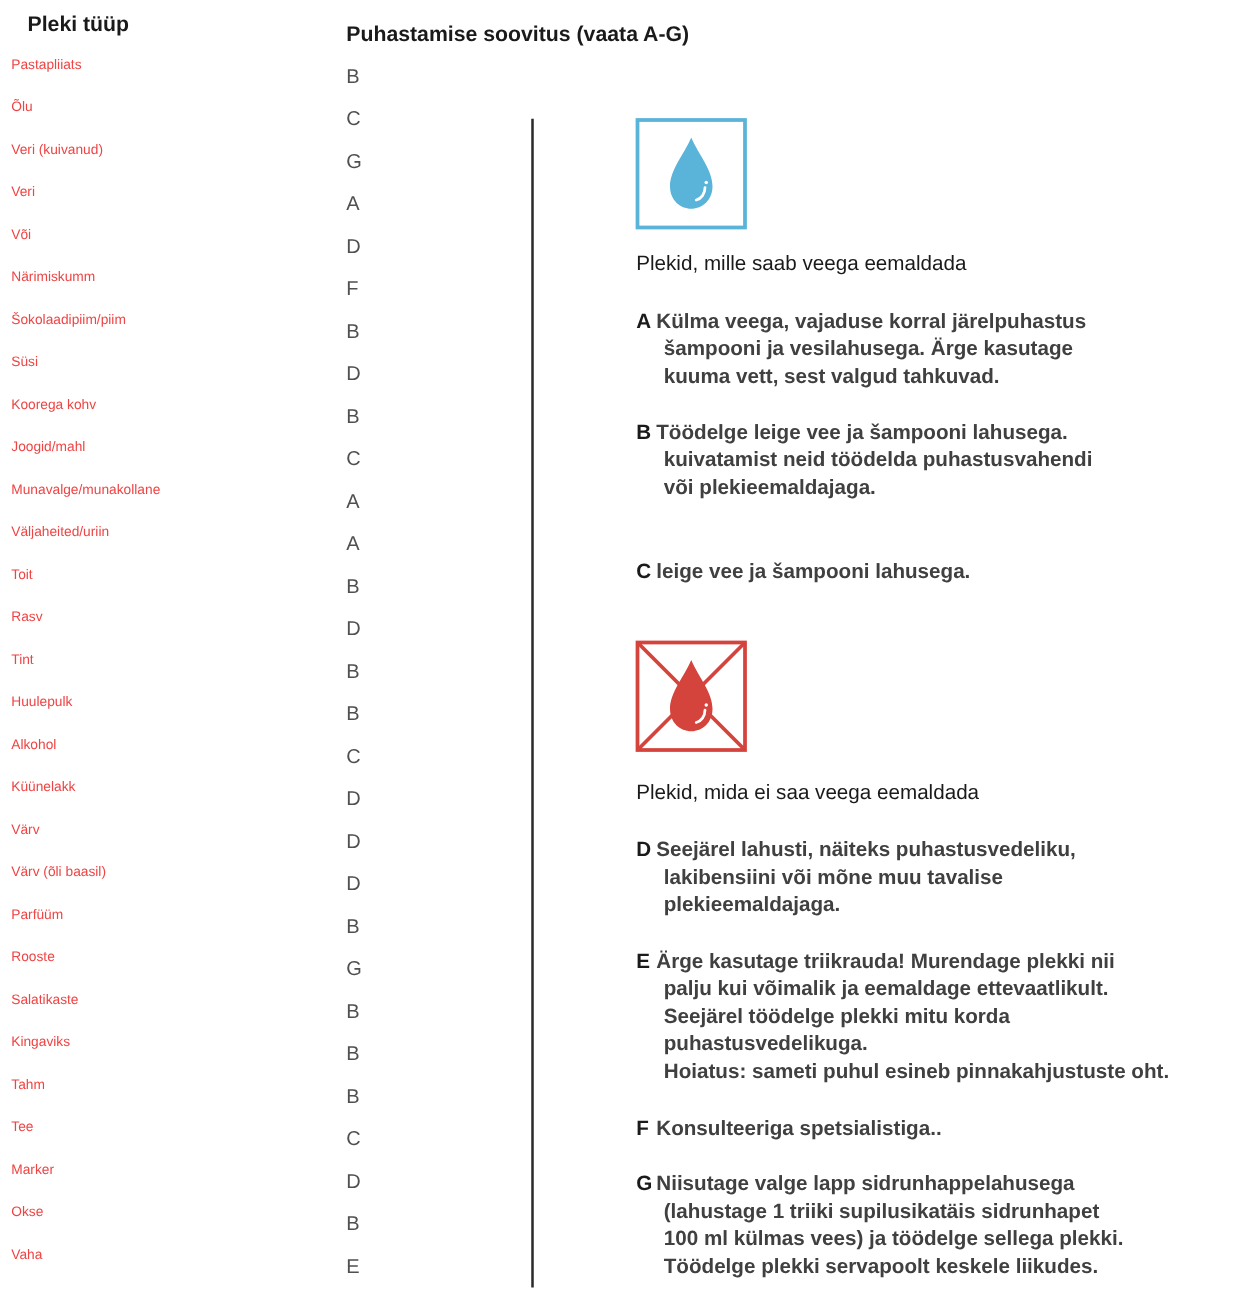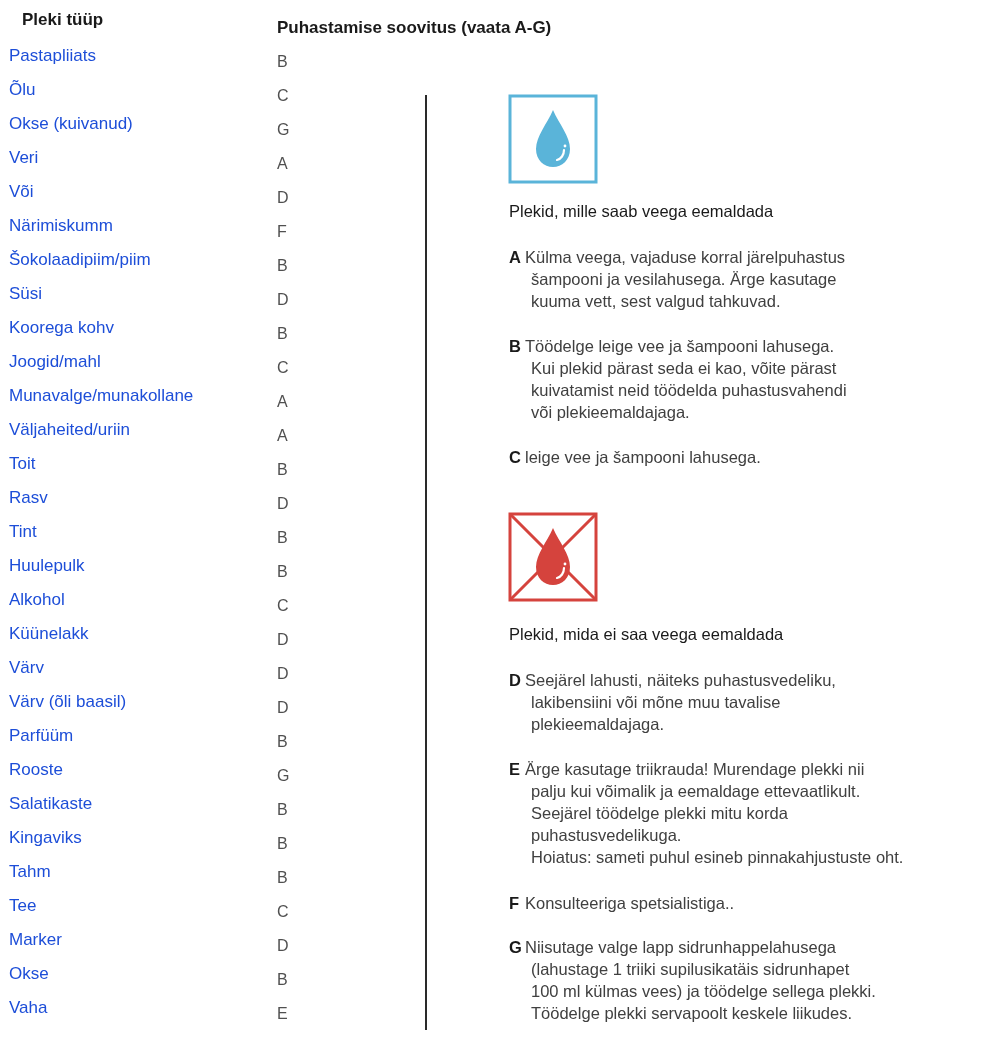--- a/index.html
+++ b/index.html
@@ -13,21 +13,21 @@
     font-weight: bold; font-size: 17px; color: #1a1a1a;
   }
   .h-mid {
     position: absolute; left: 277px; top: 18px;
     font-weight: bold; font-size: 17px; color: #1a1a1a;
   }
   .list { position: absolute; left: 9px; top: 44px; width: 290px; }
   .row { position: relative; height: 34px; }
   .row .name {
     position: absolute; left: 0; top: 2px;
-    font-size: 17px; color: #1d4ed8; white-space: nowrap;
+    font-size: 11px; color: #ef4444; white-space: nowrap;
   }
   .row .code {
     position: absolute; left: 268px; top: 9px;
     font-size: 16px; color: #505050;
   }
   .divider {
     position: absolute; left: 425px; top: 95px; width: 2px; height: 935px;
     background: #2a2a2a;
   }
   .icon { position: absolute; width: 90px; height: 90px; }
@@ -35,41 +35,41 @@
   .icon-water { left: 508px; top: 94px; }
   .icon-nowater { left: 508px; top: 512px; }
   .sec-title {
     position: absolute; left: 509px;
     font-weight: normal; font-size: 16.5px; color: #1a1a1a;
   }
   .sec1 { top: 202px; }
   .sec2 { top: 625px; }
   .entry { position: absolute; left: 509px; width: 495px; font-size: 16.5px; line-height: 22px; color: #404040; }
   .entry .letter { font-weight: bold; color: #1a1a1a; position: absolute; left: 0; top: 0; }
-  .entry .lines { margin-left: 22px; }
+  .entry .lines { margin-left: 22px; font-weight: bold; }
   .entry .lines div { white-space: nowrap; }
   .entry .lines div:first-child { margin-left: -6px; }
 </style>
 </head>
 <body>
 
 <div class="h-left">Pleki tüüp</div>
 <div class="h-mid">Puhastamise soovitus (vaata A-G)</div>
 
 <div class="list" id="stain-list">
     <div class="row">
       <span class="name">Pastapliiats</span>
       <span class="code">B</span>
     </div>
     <div class="row">
       <span class="name">Õlu</span>
       <span class="code">C</span>
     </div>
     <div class="row">
-      <span class="name">Okse (kuivanud)</span>
+      <span class="name">Veri (kuivanud)</span>
       <span class="code">G</span>
     </div>
     <div class="row">
       <span class="name">Veri</span>
       <span class="code">A</span>
     </div>
     <div class="row">
       <span class="name">Või</span>
       <span class="code">D</span>
     </div>
@@ -189,21 +189,20 @@
     <div class="lines">
       <div>Külma veega, vajaduse korral järelpuhastus</div>
       <div>šampooni ja vesilahusega. Ärge kasutage</div>
       <div>kuuma vett, sest valgud tahkuvad.</div>
     </div>
   </div>
 <div class="entry" style="top:335px;">
     <span class="letter">B</span>
     <div class="lines">
       <div>Töödelge leige vee ja šampooni lahusega.</div>
-      <div>Kui plekid pärast seda ei kao, võite pärast</div>
       <div>kuivatamist neid töödelda puhastusvahendi</div>
       <div>või plekieemaldajaga.</div>
     </div>
   </div>
 <div class="entry" style="top:446px;">
     <span class="letter">C</span>
     <div class="lines">
       <div>leige vee ja šampooni lahusega.</div>
     </div>
   </div>

